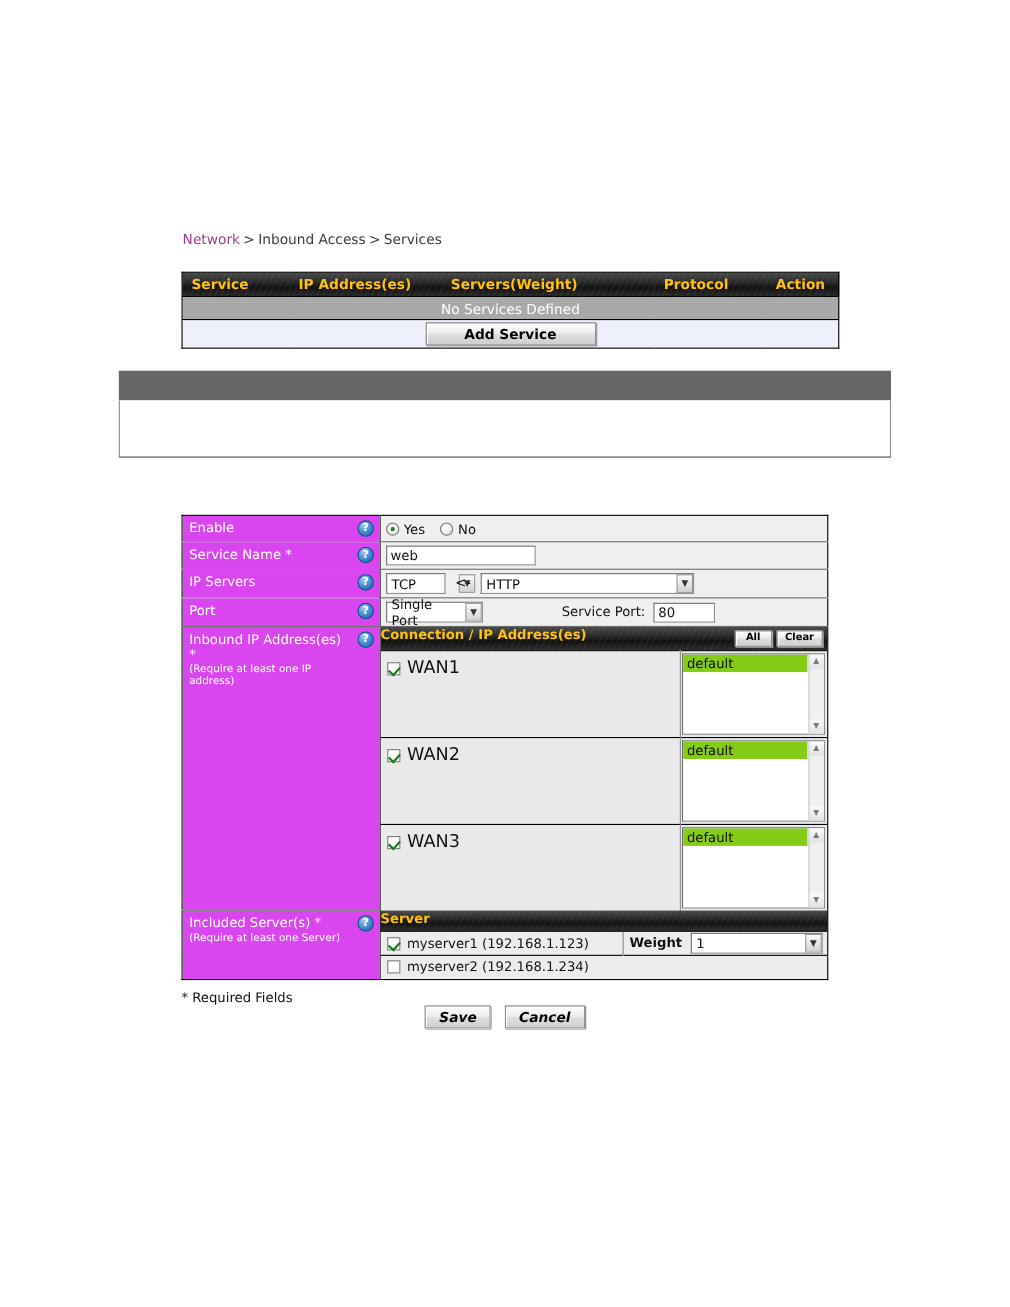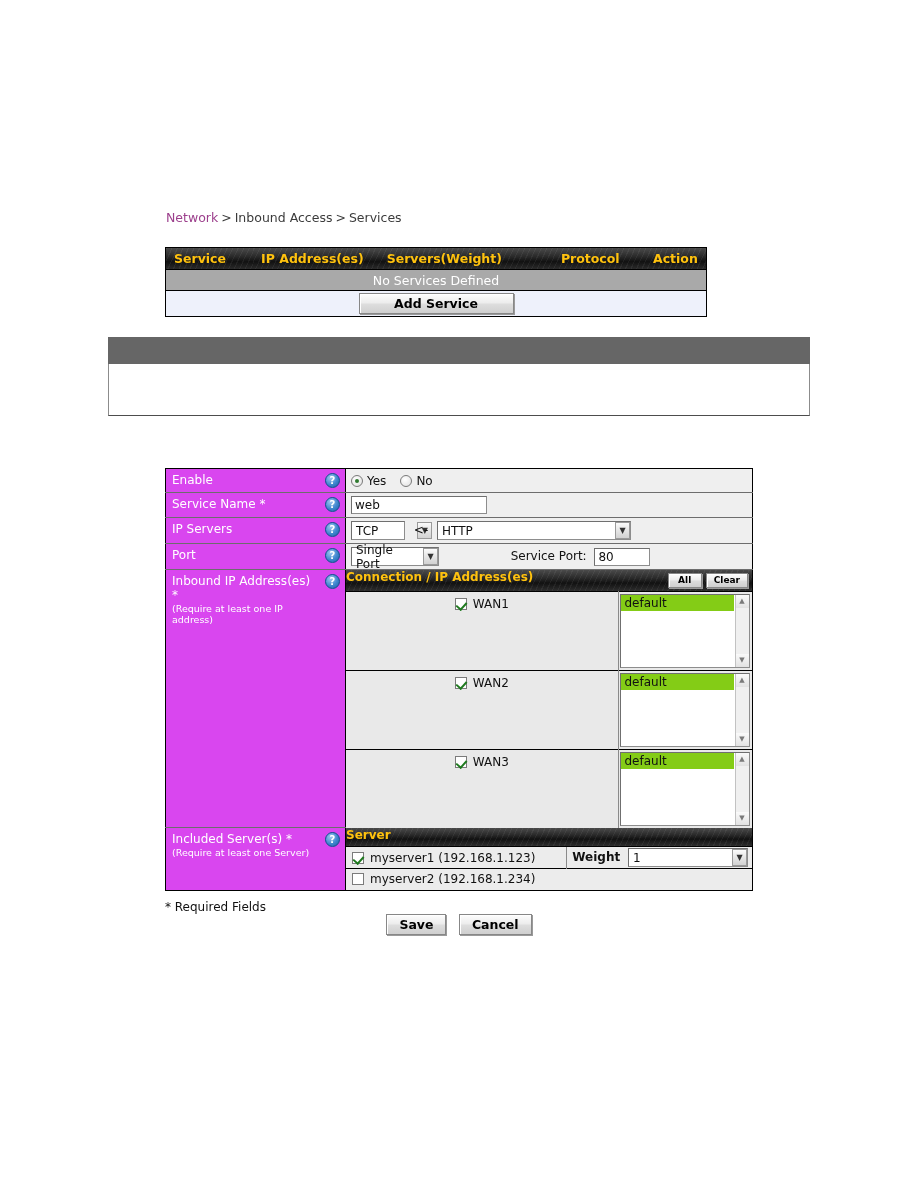--- a/index.html
+++ b/index.html
@@ -45,21 +45,21 @@
     background-image:
       repeating-linear-gradient(115deg, rgba(255,255,255,0.055) 0px, rgba(255,255,255,0.055) 1px, rgba(255,255,255,0) 1px, rgba(255,255,255,0) 5px),
       linear-gradient(to bottom, #4a4a4a 0%, #2a2a2a 38%, #111111 62%, #2e2e2e 100%);
     color: #ffc20e;
     font-weight: bold;
   }
 
   
   .svc-table {
     position: absolute; left: 165px; top: 247px;
-    width: 542px;
+    width: 598px;
     border: 1px solid #000;
     border-collapse: collapse;
   }
   .svc-table th {
     height: 22px;
     font-size: 12.5px;
     text-align: left;
     padding: 0 0 0 8px;
     font-family: "DejaVu Sans", sans-serif;
     border: 0;
@@ -231,26 +231,25 @@
     padding: 0 4px 0 6px;
     font-size: 12px;
     font-family: "DejaVu Sans", sans-serif;
     margin-left: 12px;
   }
   .sub-head .head-btns { position: absolute; right: 4px; top: 3px; display: flex; gap: 4px; }
   .wan-row { border-top: 1px solid #000; background: #e9e9e9; }
   .wan-row td { padding: 0; vertical-align: top; }
   .wan-left {
     padding: 5px 6px 5px 6px !important;
-    font-size: 12px;
+    font-size: 16px;
     font-family: "DejaVu Sans", sans-serif;
     color: #111;
     border-right: 1px solid #8a8a8a;
     height: 78px;
-    text-align: center;
   }
   .wan-right { width: 134px; padding: 2px 2px 2px 1px !important; background: #e9e9e9; }
 
   .chk {
     width: 12px; height: 12px;
     border: 1px solid #7b7b7b;
     background: #ffffff;
     display: inline-block; position: relative;
     vertical-align: -2px; margin-right: 6px; cursor: pointer;
   }
@@ -316,21 +315,21 @@
   
   .req-note {
     position: absolute; left: 165px; top: 900px;
     font-size: 12px; color: #111;
     font-family: "DejaVu Sans", sans-serif;
   }
   .footer-btns {
     position: absolute; left: 165px; top: 914px; width: 588px;
     text-align: center;
   }
-  .footer-btns .btn { margin: 0 4px; }
+  .footer-btns .btn { margin: 0 4px; font-style: italic; }
 </style>
 </head>
 <body>
 
 <div class="page">
 
 
   <div class="breadcrumb">
     <span class="bc-link">Network</span><span class="bc-sep">&gt;</span><span>Inbound Access</span><span class="bc-sep">&gt;</span><span>Services</span>
   </div>

